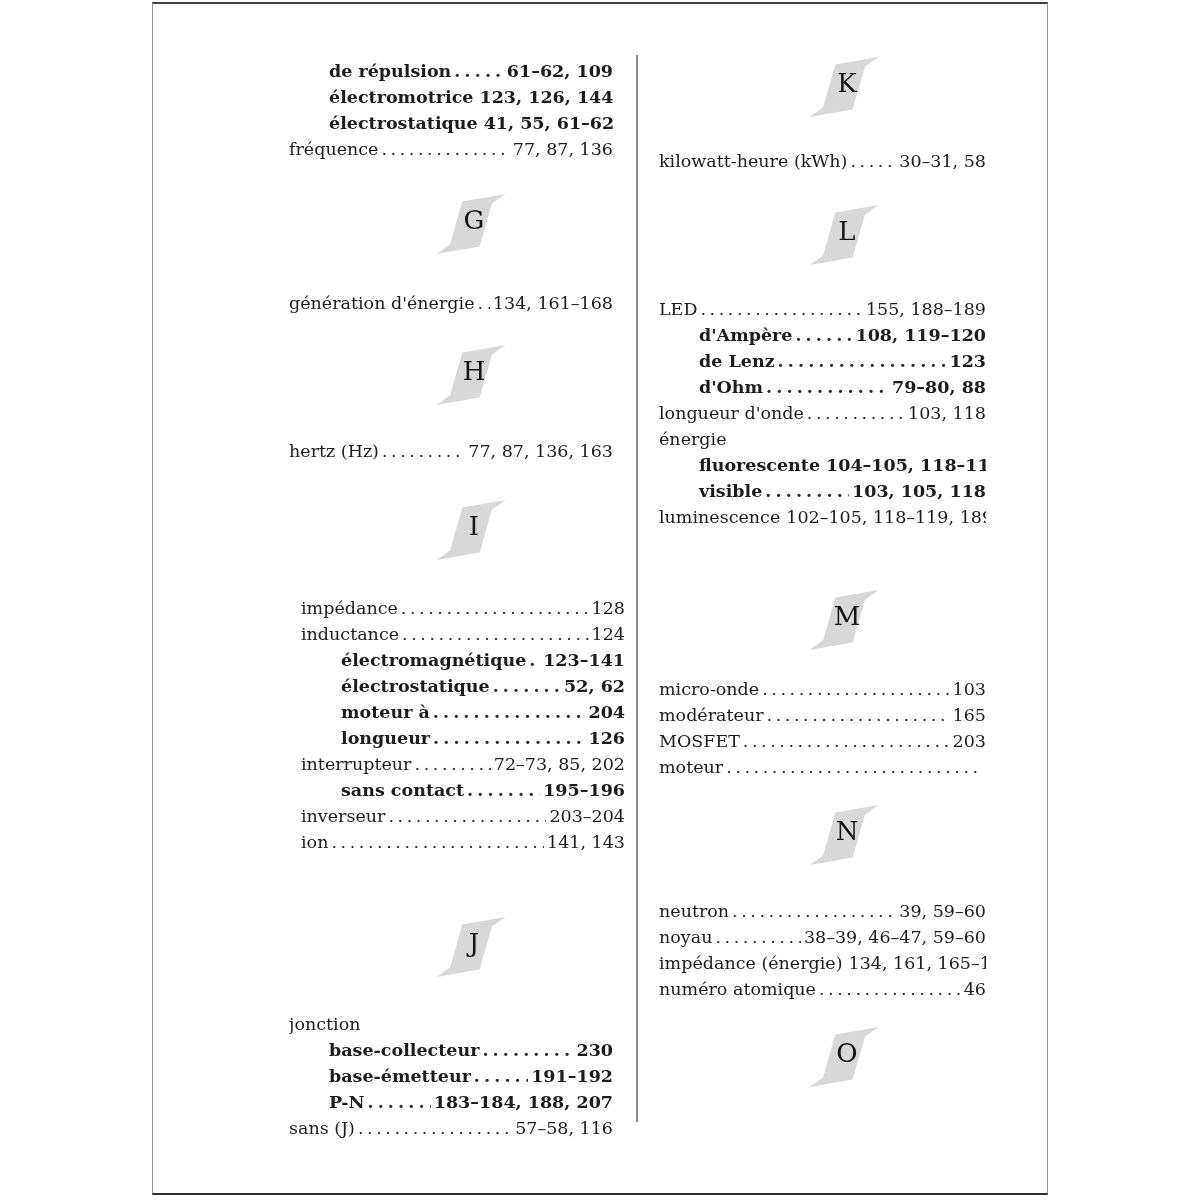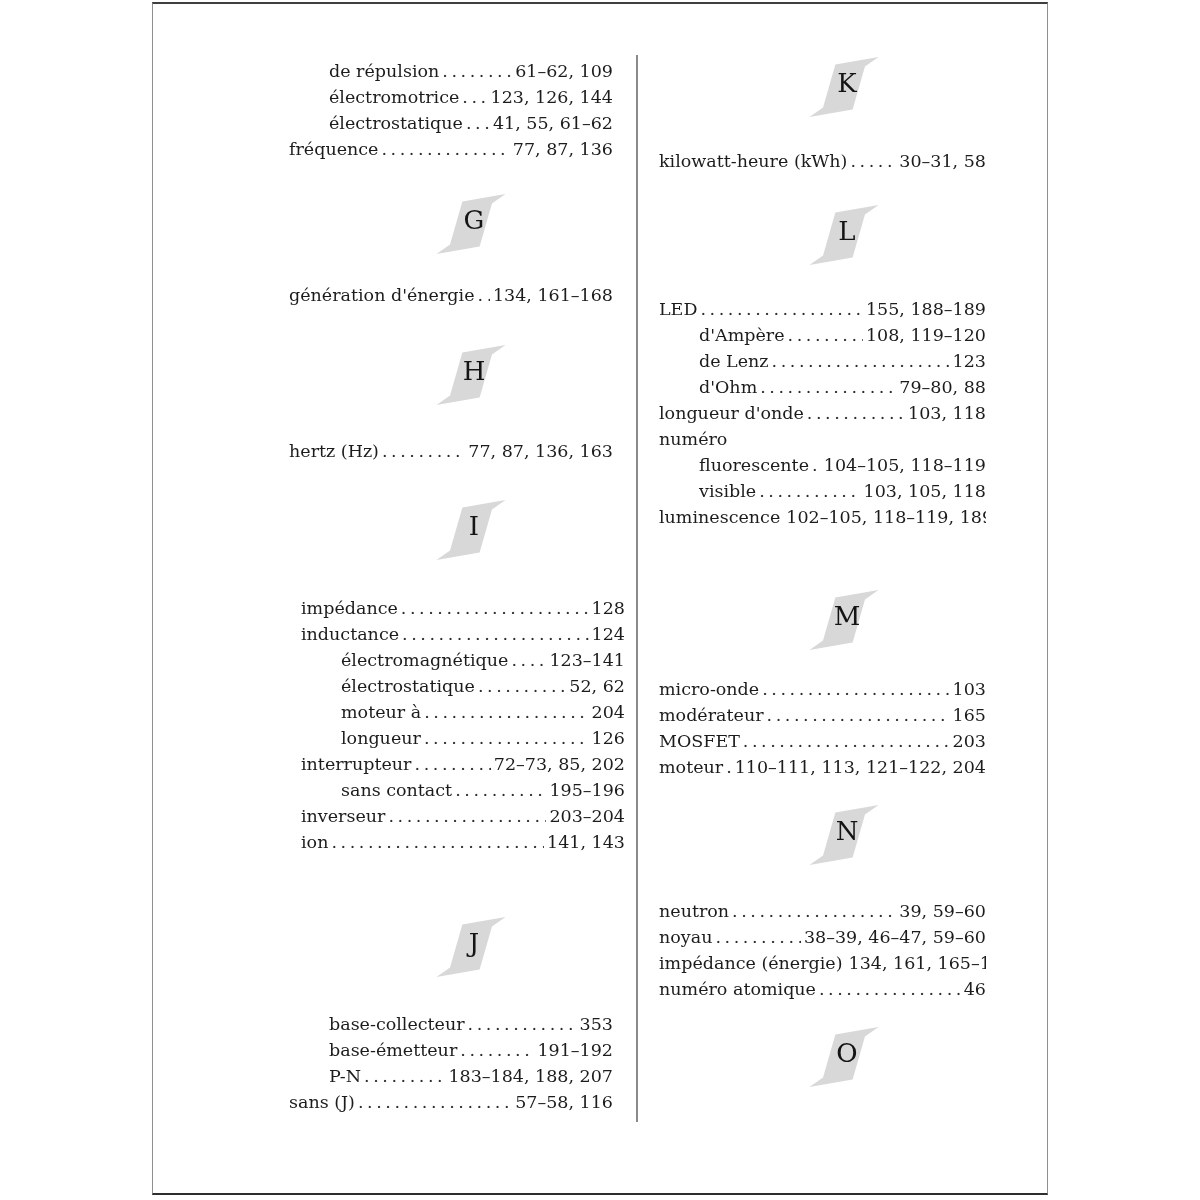--- a/index.html
+++ b/index.html
@@ -45,21 +45,21 @@
     line-height: 26px;
   }
   .entries.col-a { width: 324px; }
   .entries.col-b { width: 327px; }
   .entry {
     display: flex;
     align-items: baseline;
     white-space: nowrap;
     overflow: hidden;
   }
-  .entry.indent { padding-left: 40px; }
+  .entry.indent { padding-left: 40px; font-weight: bold; }
   .entry .term { flex: 0 0 auto; }
   .entry .leader {
     flex: 1 1 0;
     min-width: 0;
     overflow: hidden;
     margin: 0 3px;
     letter-spacing: -1px;
     color: #2a2a2a;
   }
   .entry .pages { flex: 0 0 auto; }
@@ -116,21 +116,21 @@
           <span class="pages">77, 87, 136</span>
         </div>
       </div>
 
     <div class="badge" style="left:281px; top:190px">
       <svg viewBox="0 0 120 95" preserveAspectRatio="none">
           <polygon points="46,12 116,0 94,15 74,83 4,95 26,80" fill="#d8d8d8"></polygon>
         </svg>
       <span class="badge-letter">G</span>
     </div>
-    <div class="entries col-a" style="left:136px; top:278px">
+    <div class="entries col-a" style="left:136px; top:286px">
         <div class="entry">
           <span class="term">génération d'énergie</span>
           <span class="leader">. . . . . . . . . . . . . . . . . . . . . . . . . . . . . . . . . . . . . . . . . . . . . . . . . . . . . . . . . . . . . . . . . . . . . . . . . . . . . . . . </span>
           <span class="pages">134, 161–168</span>
         </div>
       </div>
 
     <div class="badge" style="left:281px; top:341px">
       <svg viewBox="0 0 120 95" preserveAspectRatio="none">
           <polygon points="46,12 116,0 94,15 74,83 4,95 26,80" fill="#d8d8d8"></polygon>
@@ -204,24 +204,27 @@
         </div>
       </div>
 
     <div class="badge" style="left:281px; top:913px">
       <svg viewBox="0 0 120 95" preserveAspectRatio="none">
           <polygon points="46,12 116,0 94,15 74,83 4,95 26,80" fill="#d8d8d8"></polygon>
         </svg>
       <span class="badge-letter">J</span>
     </div>
     <div class="entries col-a" style="left:136px; top:1007px">
+        <div class="entry">
+          <span class="term">jonction</span>
+        </div>
         <div class="entry indent">
           <span class="term">base-collecteur</span>
           <span class="leader">. . . . . . . . . . . . . . . . . . . . . . . . . . . . . . . . . . . . . . . . . . . . . . . . . . . . . . . . . . . . . . . . . . . . . . . . . . . . . . . . </span>
-          <span class="pages">353</span>
+          <span class="pages">230</span>
         </div>
         <div class="entry indent">
           <span class="term">base-émetteur</span>
           <span class="leader">. . . . . . . . . . . . . . . . . . . . . . . . . . . . . . . . . . . . . . . . . . . . . . . . . . . . . . . . . . . . . . . . . . . . . . . . . . . . . . . . </span>
           <span class="pages">191–192</span>
         </div>
         <div class="entry indent">
           <span class="term">P-N</span>
           <span class="leader">. . . . . . . . . . . . . . . . . . . . . . . . . . . . . . . . . . . . . . . . . . . . . . . . . . . . . . . . . . . . . . . . . . . . . . . . . . . . . . . . </span>
           <span class="pages">183–184, 188, 207</span>
@@ -273,21 +276,21 @@
           <span class="term">d'Ohm</span>
           <span class="leader">. . . . . . . . . . . . . . . . . . . . . . . . . . . . . . . . . . . . . . . . . . . . . . . . . . . . . . . . . . . . . . . . . . . . . . . . . . . . . . . . </span>
           <span class="pages">79–80, 88</span>
         </div>
         <div class="entry">
           <span class="term">longueur d'onde</span>
           <span class="leader">. . . . . . . . . . . . . . . . . . . . . . . . . . . . . . . . . . . . . . . . . . . . . . . . . . . . . . . . . . . . . . . . . . . . . . . . . . . . . . . . </span>
           <span class="pages">103, 118</span>
         </div>
         <div class="entry">
-          <span class="term">numéro</span>
+          <span class="term">énergie</span>
         </div>
         <div class="entry indent">
           <span class="term">fluorescente</span>
           <span class="leader">. . . . . . . . . . . . . . . . . . . . . . . . . . . . . . . . . . . . . . . . . . . . . . . . . . . . . . . . . . . . . . . . . . . . . . . . . . . . . . . . </span>
           <span class="pages">104–105, 118–119</span>
         </div>
         <div class="entry indent">
           <span class="term">visible</span>
           <span class="leader">. . . . . . . . . . . . . . . . . . . . . . . . . . . . . . . . . . . . . . . . . . . . . . . . . . . . . . . . . . . . . . . . . . . . . . . . . . . . . . . . </span>
           <span class="pages">103, 105, 118</span>
@@ -317,21 +320,20 @@
           <span class="pages">165</span>
         </div>
         <div class="entry">
           <span class="term">MOSFET</span>
           <span class="leader">. . . . . . . . . . . . . . . . . . . . . . . . . . . . . . . . . . . . . . . . . . . . . . . . . . . . . . . . . . . . . . . . . . . . . . . . . . . . . . . . </span>
           <span class="pages">203</span>
         </div>
         <div class="entry">
           <span class="term">moteur</span>
           <span class="leader">. . . . . . . . . . . . . . . . . . . . . . . . . . . . . . . . . . . . . . . . . . . . . . . . . . . . . . . . . . . . . . . . . . . . . . . . . . . . . . . . </span>
-          <span class="pages">110–111, 113, 121–122, 204</span>
         </div>
       </div>
 
     <div class="badge" style="left:654px; top:801px">
       <svg viewBox="0 0 120 95" preserveAspectRatio="none">
           <polygon points="46,12 116,0 94,15 74,83 4,95 26,80" fill="#d8d8d8"></polygon>
         </svg>
       <span class="badge-letter">N</span>
     </div>
     <div class="entries col-b" style="left:506px; top:894px">

